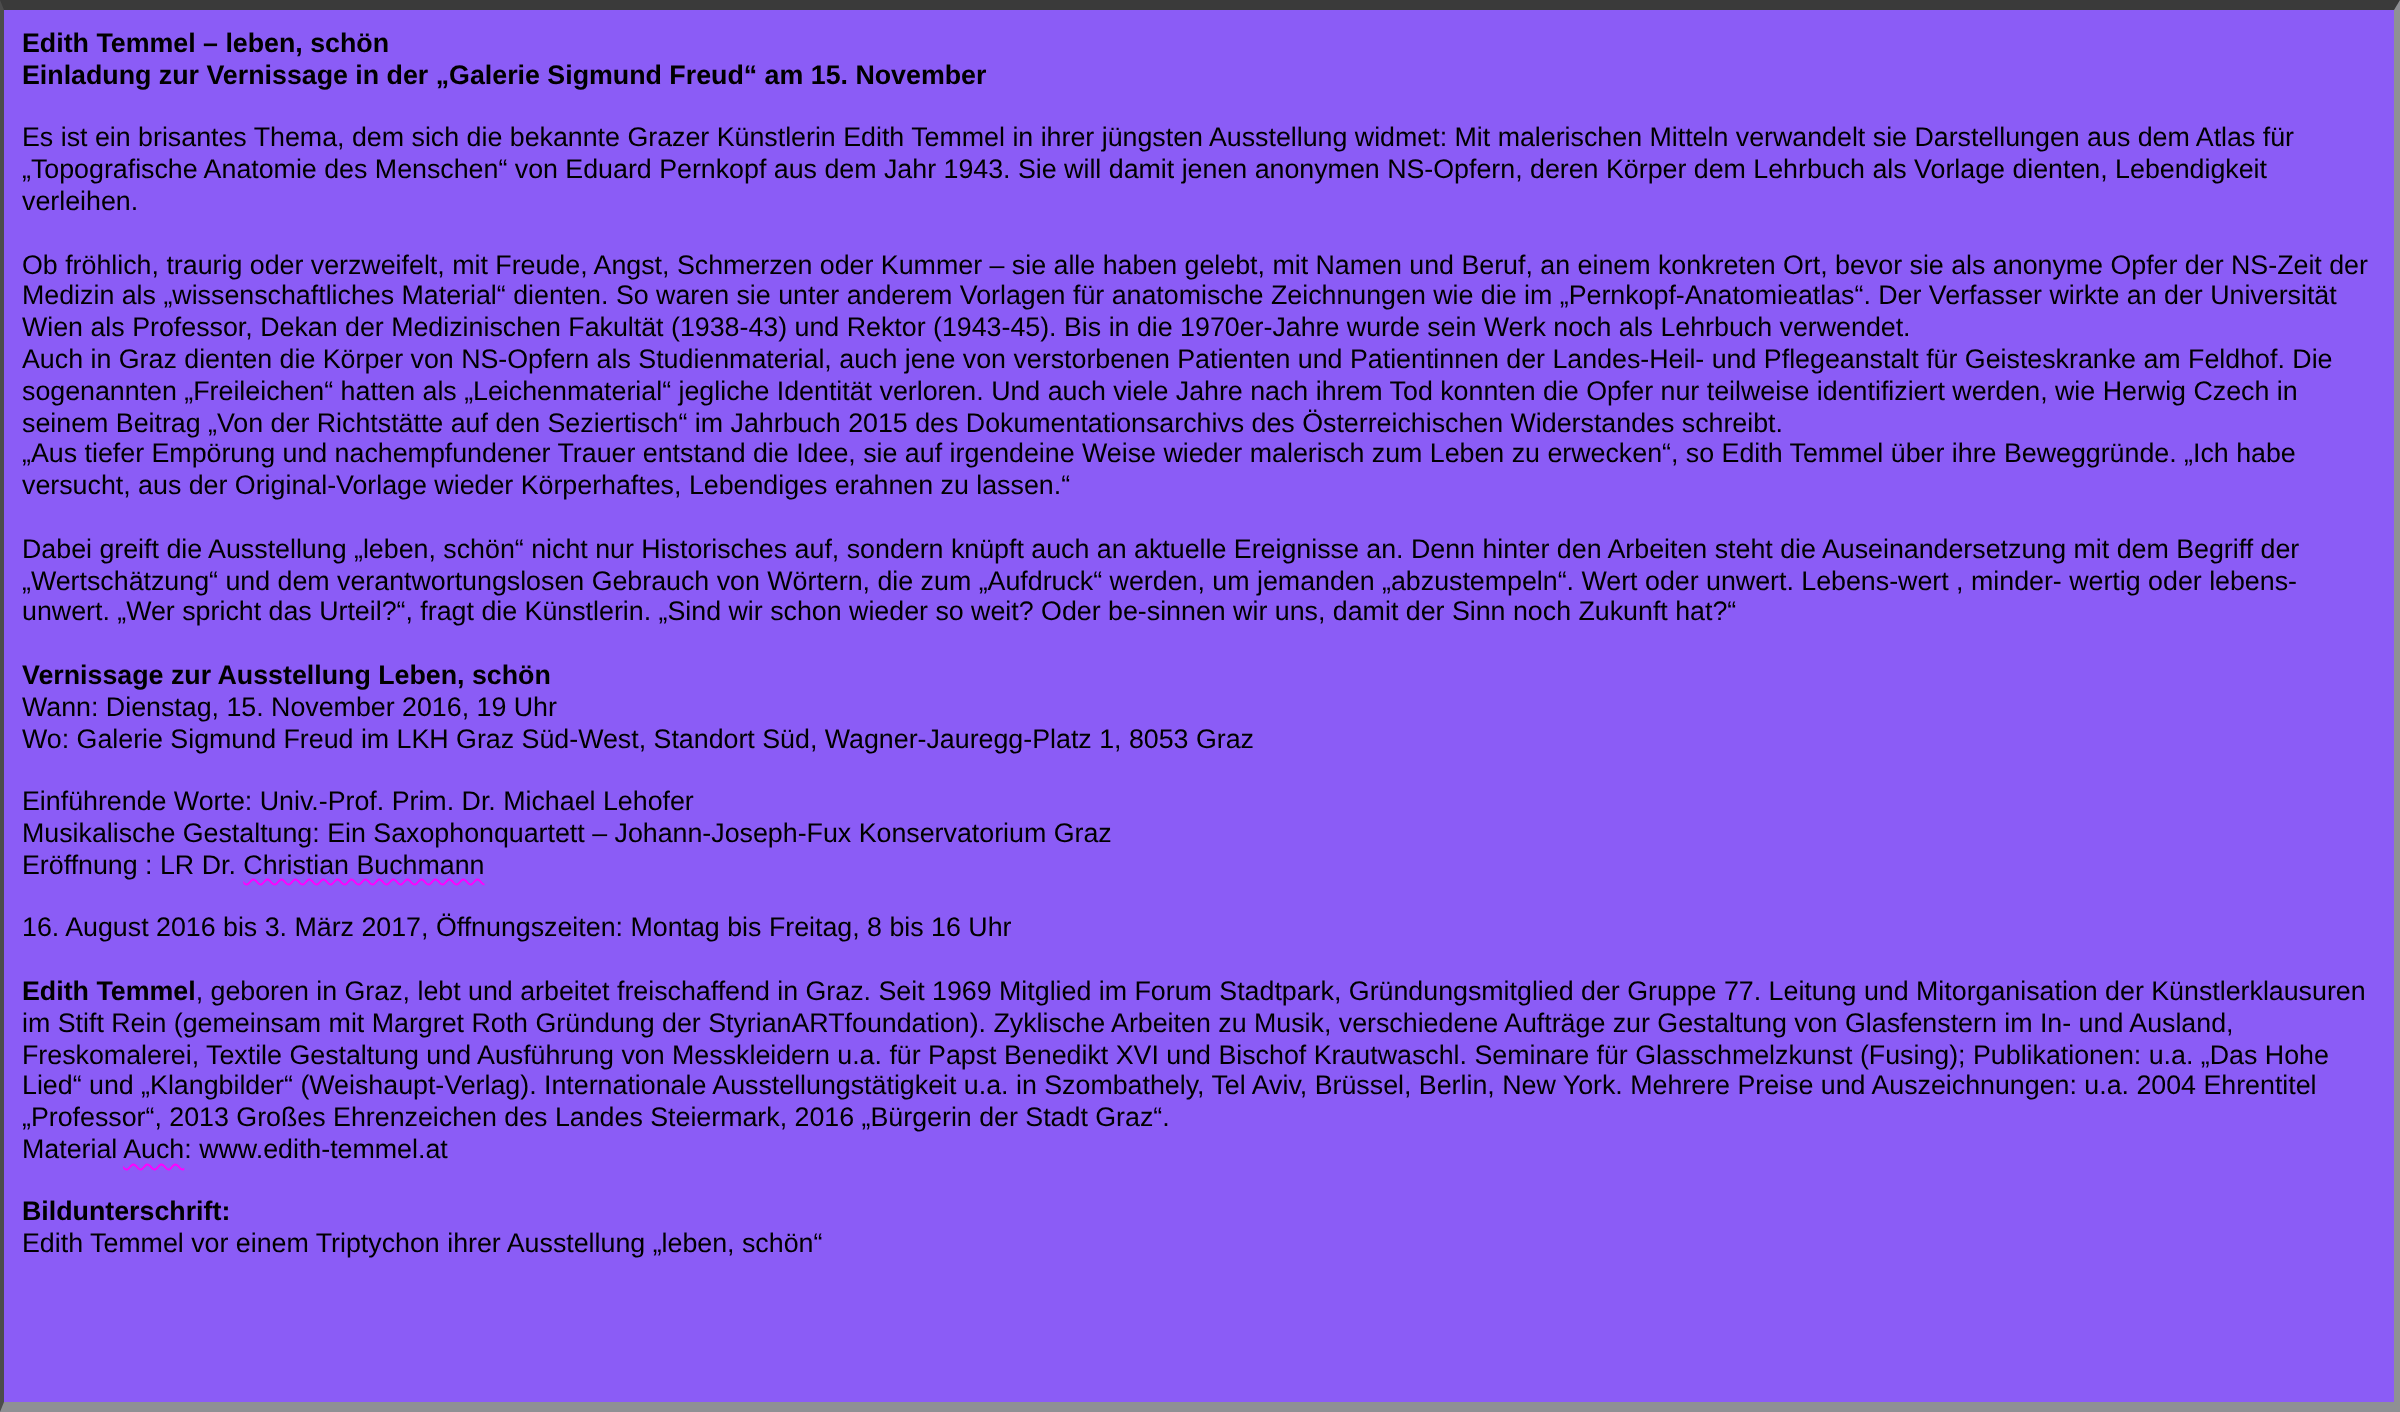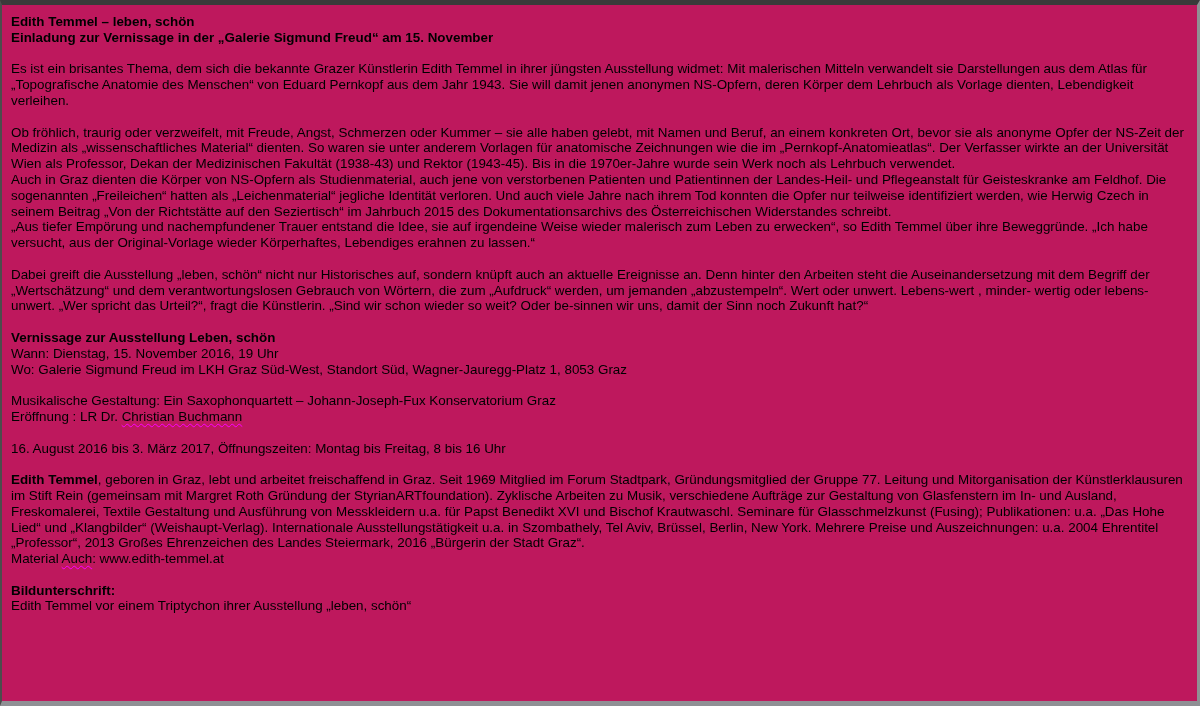--- a/index.html
+++ b/index.html
@@ -5,21 +5,21 @@
   html, body { margin: 0; padding: 0; background: #ffffff; }
   .frame {
     position: relative;
     width: 1200px;
     height: 706px;
     box-sizing: border-box;
     border-top: 5px solid #3a3a3a;
     border-left: 2px solid #4c4c4c;
     border-right: 3px solid #8f9094;
     border-bottom: 5px solid #8f9094;
-    background: #be185d;
+    background: #8b5cf6;
     padding: 9px 8px 0 9px;
     overflow: hidden;
     font-family: "Liberation Sans", "DejaVu Sans", sans-serif;
     font-size: 13.4px;
     line-height: 15.8px;
     color: #000000;
   }
   .block { margin: 0 0 15.8px 0; }
   .b { font-weight: bold; }
   .spell {
@@ -50,20 +50,21 @@
 
   <div class="block">Dabei greift die Ausstellung „leben, schön“ nicht nur Historisches auf, sondern knüpft auch an aktuelle Ereignisse an. Denn hinter den Arbeiten steht die Auseinandersetzung mit dem Begriff der „Wertschätzung“ und dem verantwortungslosen Gebrauch von Wörtern, die zum „Aufdruck“ werden, um jemanden „abzustempeln“. Wert oder unwert. Lebens-wert , minder- wertig oder lebens-unwert. „Wer spricht das Urteil?“, fragt die Künstlerin. „Sind wir schon wieder so weit? Oder be-sinnen wir uns, damit der Sinn noch Zukunft hat?“</div>
 
   <div class="block">
     <div class="b">Vernissage zur Ausstellung Leben, schön</div>
     <div>Wann: Dienstag, 15. November 2016, 19 Uhr</div>
     <div>Wo: Galerie Sigmund Freud im LKH Graz Süd-West, Standort Süd, Wagner-Jauregg-Platz 1, 8053 Graz</div>
   </div>
 
   <div class="block">
+    <div>Einführende Worte: Univ.-Prof. Prim. Dr. Michael Lehofer</div>
     <div>Musikalische Gestaltung: Ein Saxophonquartett – Johann-Joseph-Fux Konservatorium Graz</div>
     <div><span>Eröffnung : LR Dr. </span><span class="spell">Christian Buchmann</span></div>
   </div>
 
   <div class="block">
     <div>16. August 2016 bis 3. März 2017, Öffnungszeiten: Montag bis Freitag, 8 bis 16 Uhr</div>
   </div>
 
   <div class="block">
     <div><span class="b">Edith Temmel</span><span>, geboren in Graz, lebt und arbeitet freischaffend in Graz. Seit 1969 Mitglied im Forum Stadtpark, Gründungsmitglied der Gruppe 77. Leitung und Mitorganisation der Künstlerklausuren im Stift Rein (gemeinsam mit Margret Roth Gründung der StyrianARTfoundation). Zyklische Arbeiten zu Musik, verschiedene Aufträge zur Gestaltung von Glasfenstern im In- und Ausland, Freskomalerei, Textile Gestaltung und Ausführung von Messkleidern u.a. für Papst Benedikt XVI und Bischof Krautwaschl. Seminare für Glasschmelzkunst (Fusing); Publikationen: u.a. „Das Hohe Lied“ und „Klangbilder“ (Weishaupt-Verlag). Internationale Ausstellungstätigkeit u.a. in Szombathely, Tel Aviv, Brüssel, Berlin, New York. Mehrere Preise und Auszeichnungen: u.a. 2004 Ehrentitel „Professor“, 2013 Großes Ehrenzeichen des Landes Steiermark, 2016 „Bürgerin der Stadt Graz“.</span></div>

